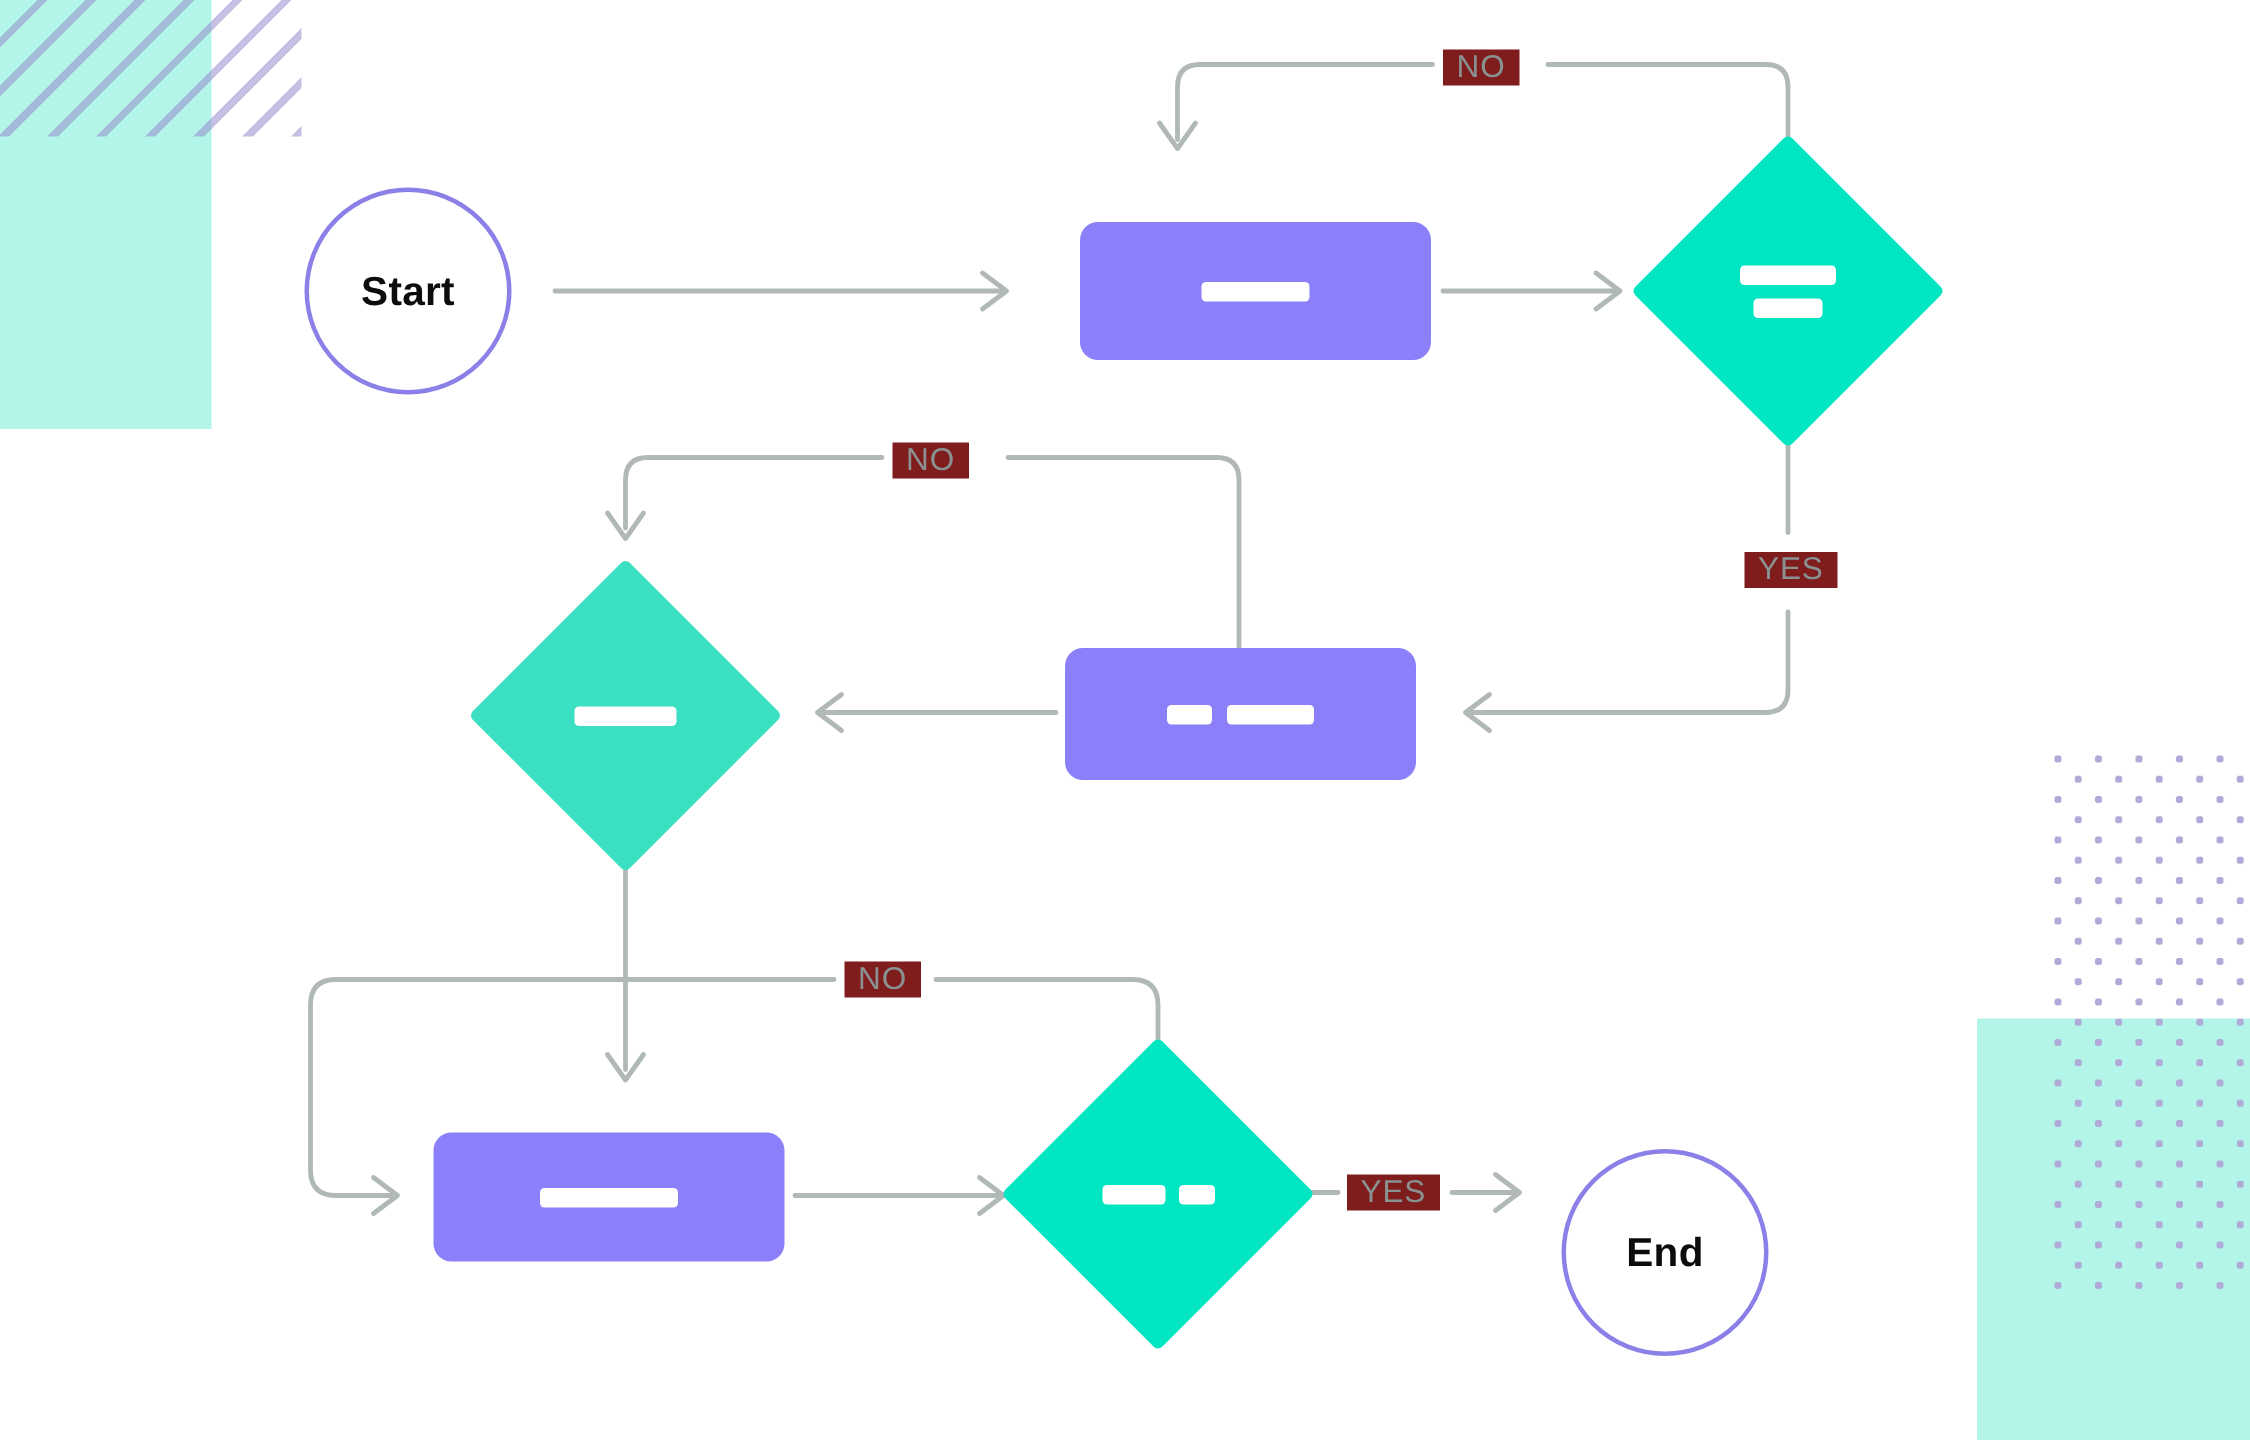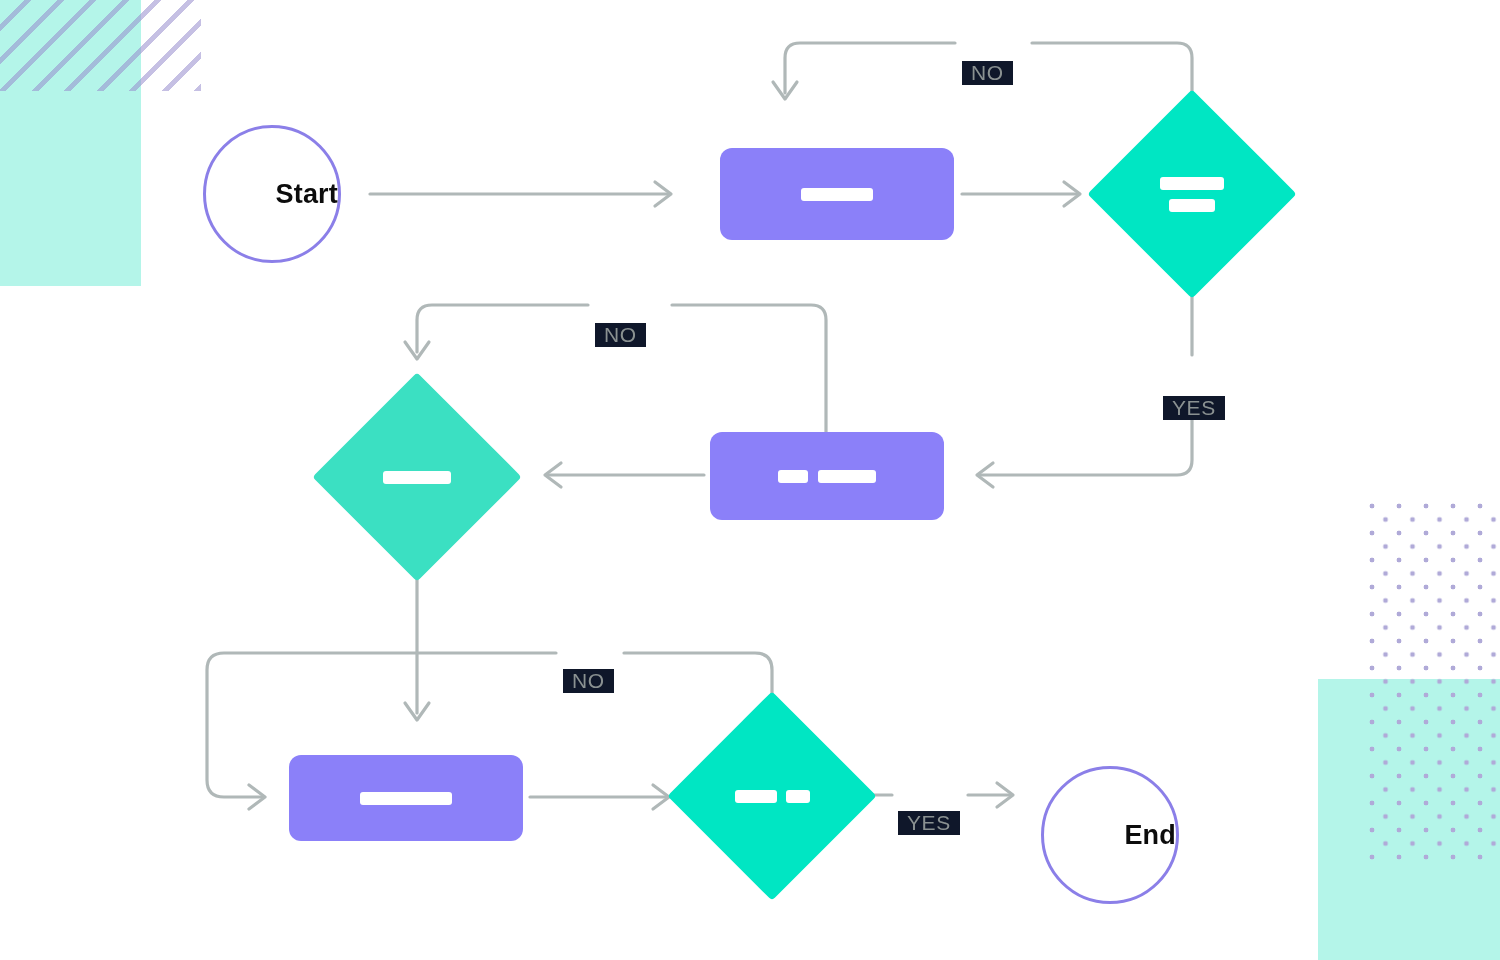--- a/index.html
+++ b/index.html
@@ -56,21 +56,21 @@
 
   
   .node { position: absolute; }
 
   .terminator {
     border-radius: 50%;
     background: #ffffff;
     border: 3px solid #8b7fe8;
     display: flex;
     align-items: center;
-    justify-content: flex-end;
+    justify-content: center;
     box-sizing: border-box;
   }
   .terminator-label {
     font-size: 27px;
     font-weight: bold;
     color: #0c0c0c;
     letter-spacing: 0.2px;
   }
 
   .process {
@@ -103,25 +103,24 @@
     justify-content: center;
     gap: 9px;
   }
   .decision-bars.stacked { flex-direction: column; gap: 9px; }
 
   
   .edge-label {
     position: absolute;
     font-size: 21px;
     color: #8a9191;
-    background: #0f172a;
+    background: #7f1d1d;
     padding: 0 9px;
     letter-spacing: 0.6px;
     white-space: nowrap;
-    margin-top: 28px;
   }
 </style>
 </head>
 <body>
 
 <div id="canvas">
 
   <div class="deco" id="deco-mint-tl"></div>
   <div class="deco" id="deco-stripes-tl"></div>
   <div class="deco" id="deco-mint-br"></div>

